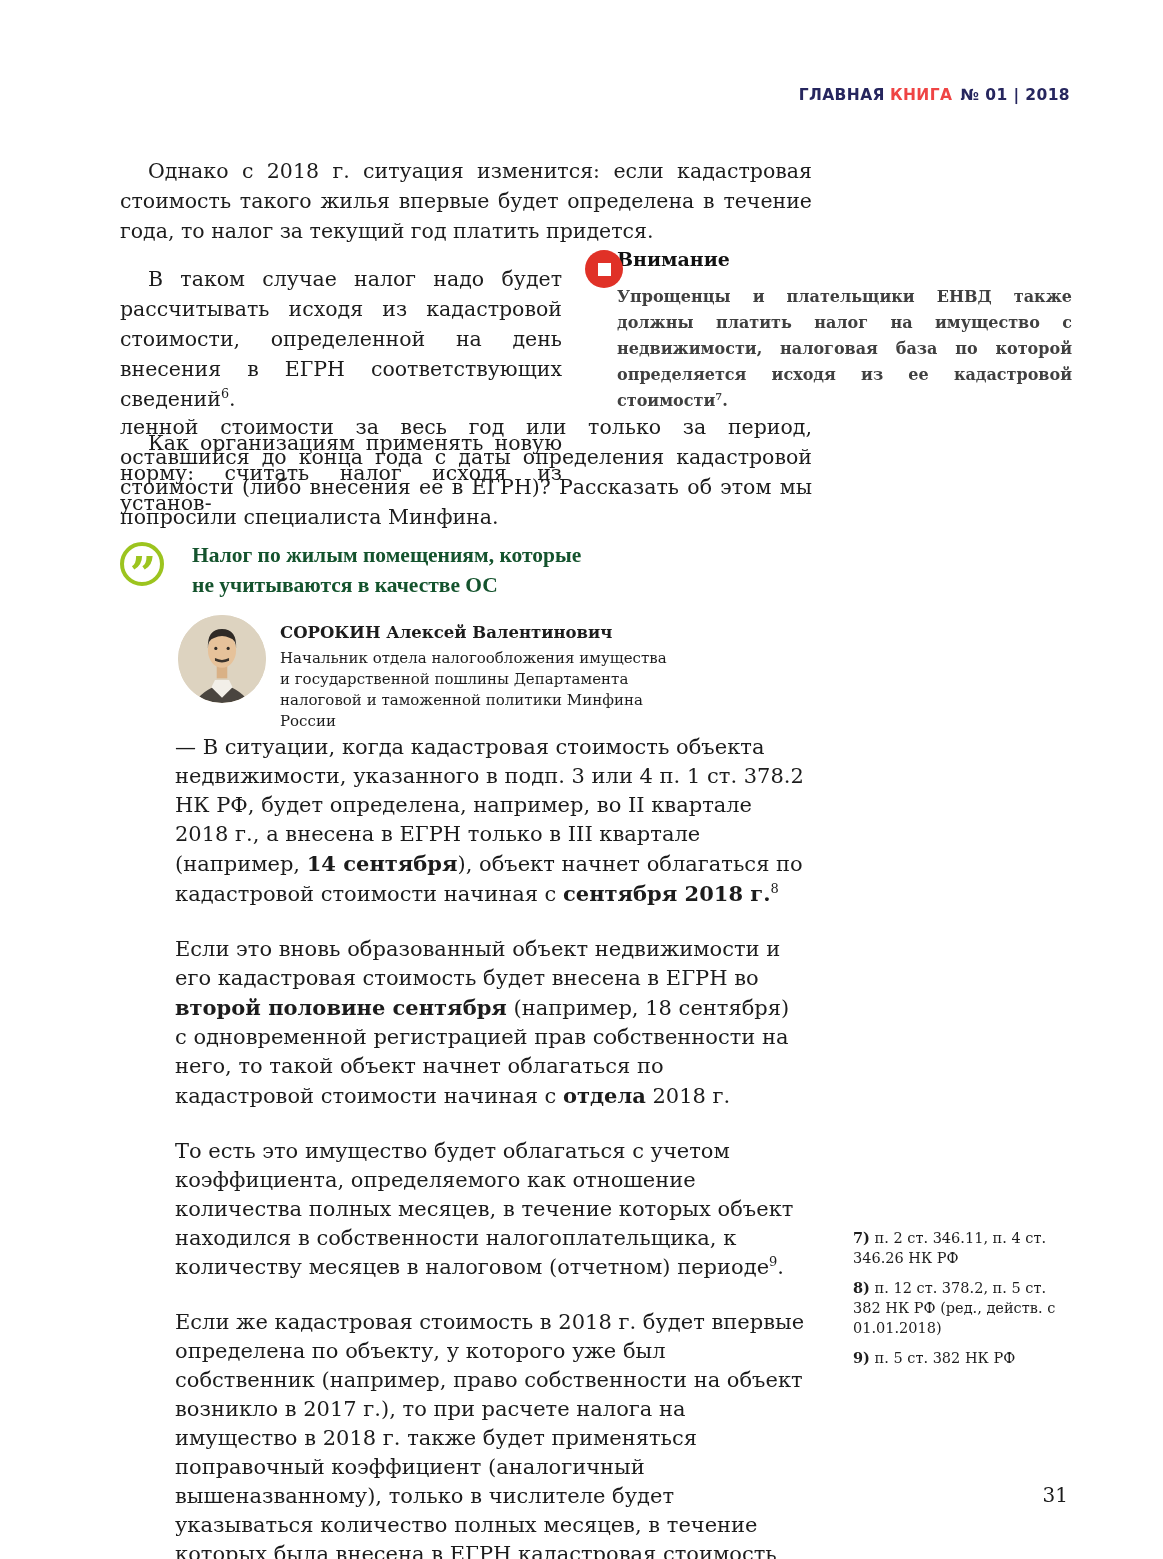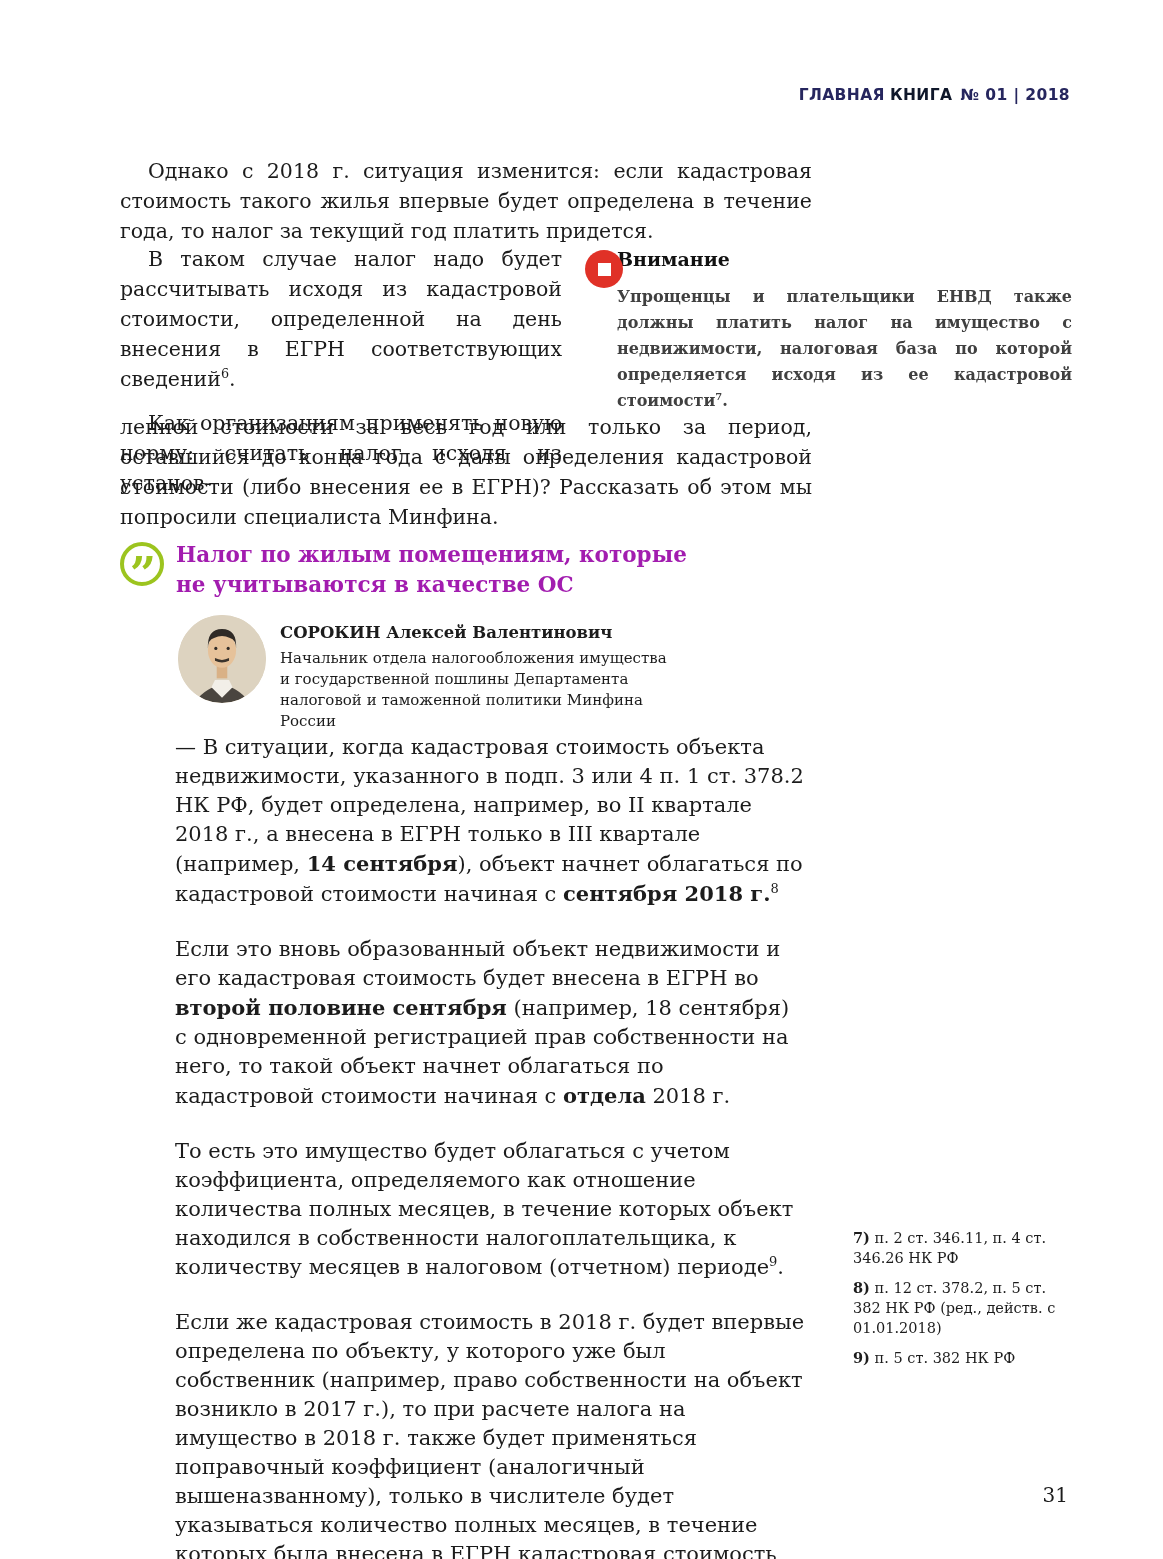--- a/index.html
+++ b/index.html
@@ -19,33 +19,33 @@
     position:absolute;
     top:86px;
     right:93px;
     font-family:"DejaVu Sans","Liberation Sans",sans-serif;
     font-size:15.5px;
     font-weight:bold;
     letter-spacing:0.4px;
     white-space:nowrap;
   }
   .brand-primary{color:#26265e;}
-  .brand-secondary{color:#0f172a;margin-left:5px;}
+  .brand-secondary{color:#ef4444;margin-left:5px;}
   .issue{color:#26265e;margin-left:8px;font-weight:bold;}
 
   
   .body-p{
     font-size:20.5px;
     line-height:30px;
     text-align:justify;
     margin:0;
   }
   .indent{text-indent:28px;}
   .intro-p1{position:absolute;left:120px;top:156px;width:692px;}
-  .intro-left{position:absolute;left:120px;top:244px;width:442px;}
+  .intro-left{position:absolute;left:120px;top:264px;width:442px;}
   .intro-left p{margin:0 0 0 0;}
   .intro-left p + p{margin-top:14px;}
   .intro-p4{position:absolute;left:120px;top:412px;width:692px;}
 
   .sup{font-size:62%;vertical-align:super;line-height:0;}
 
   
   .attention{
     position:absolute;
     left:585px;
@@ -93,25 +93,26 @@
   }
   .quote-glyph{
     font-size:46px;
     font-weight:bold;
     line-height:0;
     position:relative;
     top:10px;
     letter-spacing:-2px;
   }
   .quote-title{
-    margin:0 0 0 56px;
+    margin:0 0 0 72px;
     font-size:21.5px;
     font-weight:bold;
     line-height:30px;
-    color:#a21caf;
+    color:#14532d;
+    font-family:Liberation Serif, serif;
   }
 
   
   .author{
     position:absolute;
     left:178px;top:615px;
     width:620px;
     display:flex;
     align-items:flex-start;
   }

